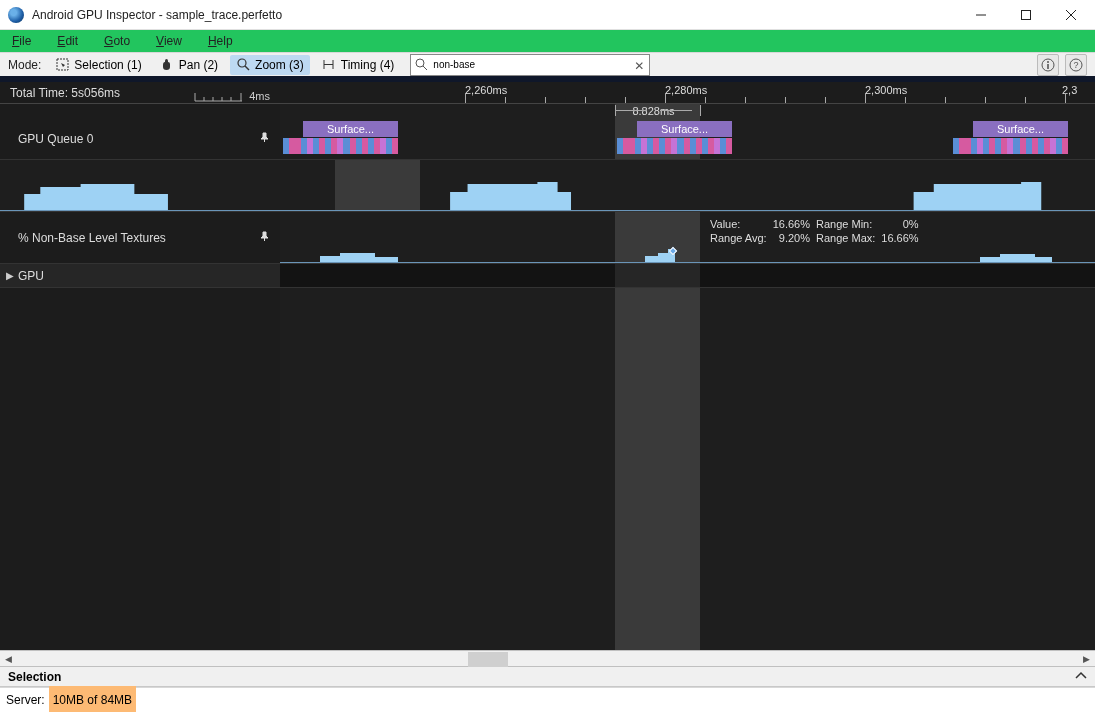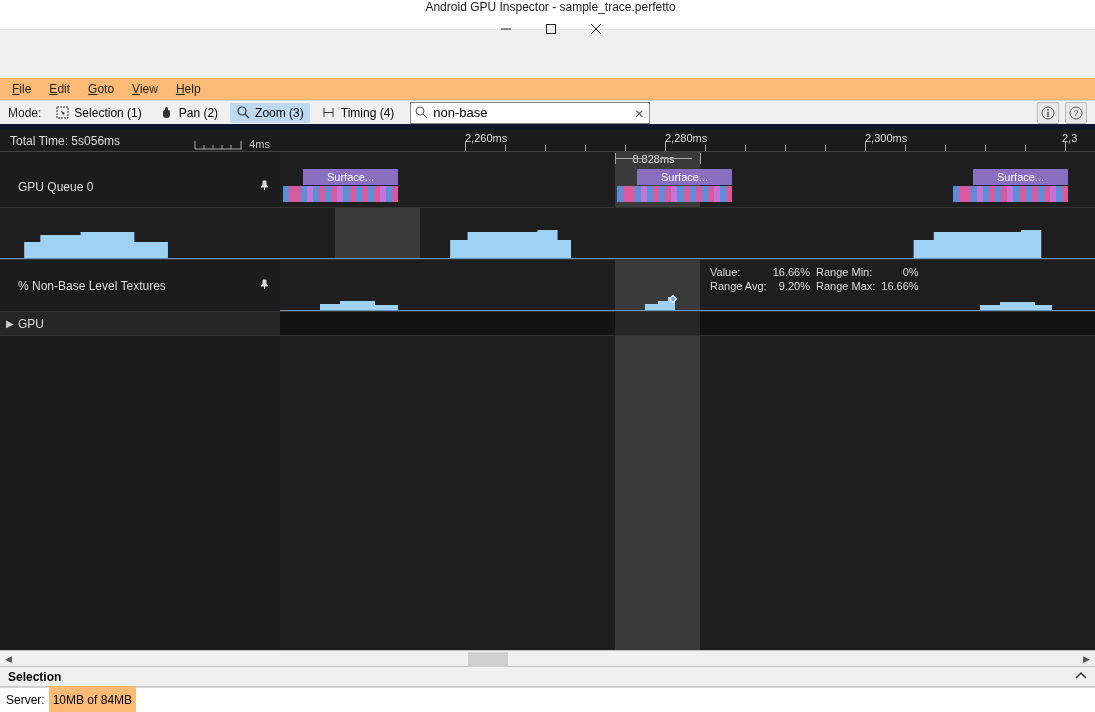--- a/index.html
+++ b/index.html
@@ -1,35 +1,35 @@
 <!DOCTYPE html>
 <html><head>
 <meta charset="utf-8">
 <style>
   * { box-sizing: border-box; margin: 0; padding: 0; }
   body { font-family: "Segoe UI", Arial, sans-serif; font-size: 12px; background: #f0f0f0; width: 1095px; height: 712px; overflow: hidden; display: flex; flex-direction: column; }
   
-  .titlebar { height: 30px; background: #fff; display: flex; align-items: center; padding: 0 2px 0 8px; border-bottom: 1px solid #e0e0e0; flex-direction: column; }
+  .titlebar { height: 30px; background: #fff; display: flex; align-items: center; padding: 0 2px 0 8px; border-bottom: 1px solid #e0e0e0; }
   .titlebar .app-icon { width: 16px; height: 16px; border-radius: 50%; background: radial-gradient(circle at 35% 35%, #6ab0e8 20%, #1e5ea6 60%, #0a2e50 100%); margin-right: 8px; }
   .titlebar .title { flex: 1; font-size: 12px; color: #222; }
   .win-btns { display: flex; }
   .win-btn { width: 45px; height: 30px; display: flex; align-items: center; justify-content: center; }
   .win-btn svg { width: 10px; height: 10px; }
   
-  .menubar { height: 22px; background: #fdba74; display: flex; align-items: center; padding: 0 4px; gap: 2px; margin-top: 48px; }
+  .menubar { height: 22px; background: #22c55e; display: flex; align-items: center; padding: 0 4px; gap: 10px; }
   .menubar .mi { padding: 2px 8px; font-size: 12px; color: #222; }
   .menubar .mi .ul { text-decoration: underline; }
   
   .toolbar { height: 30px; background: #f0f0f0; border-top: 1px solid #d8d8d8; border-bottom: 6px solid #0f172a; display: flex; align-items: center; padding: 0 8px; gap: 6px; }
   .toolbar .lbl { font-size: 12px; color: #222; margin-right: 2px; }
   .mode-btn { display: flex; align-items: center; padding: 3px 6px; border-radius: 2px; font-size: 12px; gap: 5px; }
   .mode-btn.active { background: #bdd9f2; }
   .mode-btn .ic { width: 14px; height: 14px; display: inline-flex; align-items: center; justify-content: center; }
   .search-wrap { position: relative; margin-left: 4px; }
-  .search-wrap input { width: 240px; height: 22px; border: 1px solid #888; padding: 0 22px 0 22px; font-size: 13px; background: #fff; }
+  .search-wrap input { width: 240px; height: 22px; border: 1px solid #888; padding: 0 22px 0 22px; font-size: 10px; background: #fff; }
   .search-wrap .sic { position: absolute; left: 5px; top: 4px; }
   .search-wrap .xic { position: absolute; right: 6px; top: 5px; font-size: 12px; color: #555; }
   .tb-right { margin-left: auto; display: flex; gap: 6px; }
   .tb-ic { width: 22px; height: 22px; border: 1px solid #bbb; background: #e8e8e8; display: flex; align-items: center; justify-content: center; border-radius: 2px; }
   
   .viewport { flex: 1; background: #1c1c1c; position: relative; overflow: hidden; display: flex; flex-direction: column; }
   .ruler-row { height: 22px; display: flex; background: #1c1c1c; border-bottom: 1px solid #444; }
   .side-col { width: 280px; min-width: 280px; background: #1c1c1c; display: flex; align-items: center; padding: 0 10px; position: relative; }
   .ruler-row .side-col { color: #ddd; font-size: 12px; }
   .ruler-area { flex: 1; position: relative; background: #3a3a3a; overflow: hidden; }

